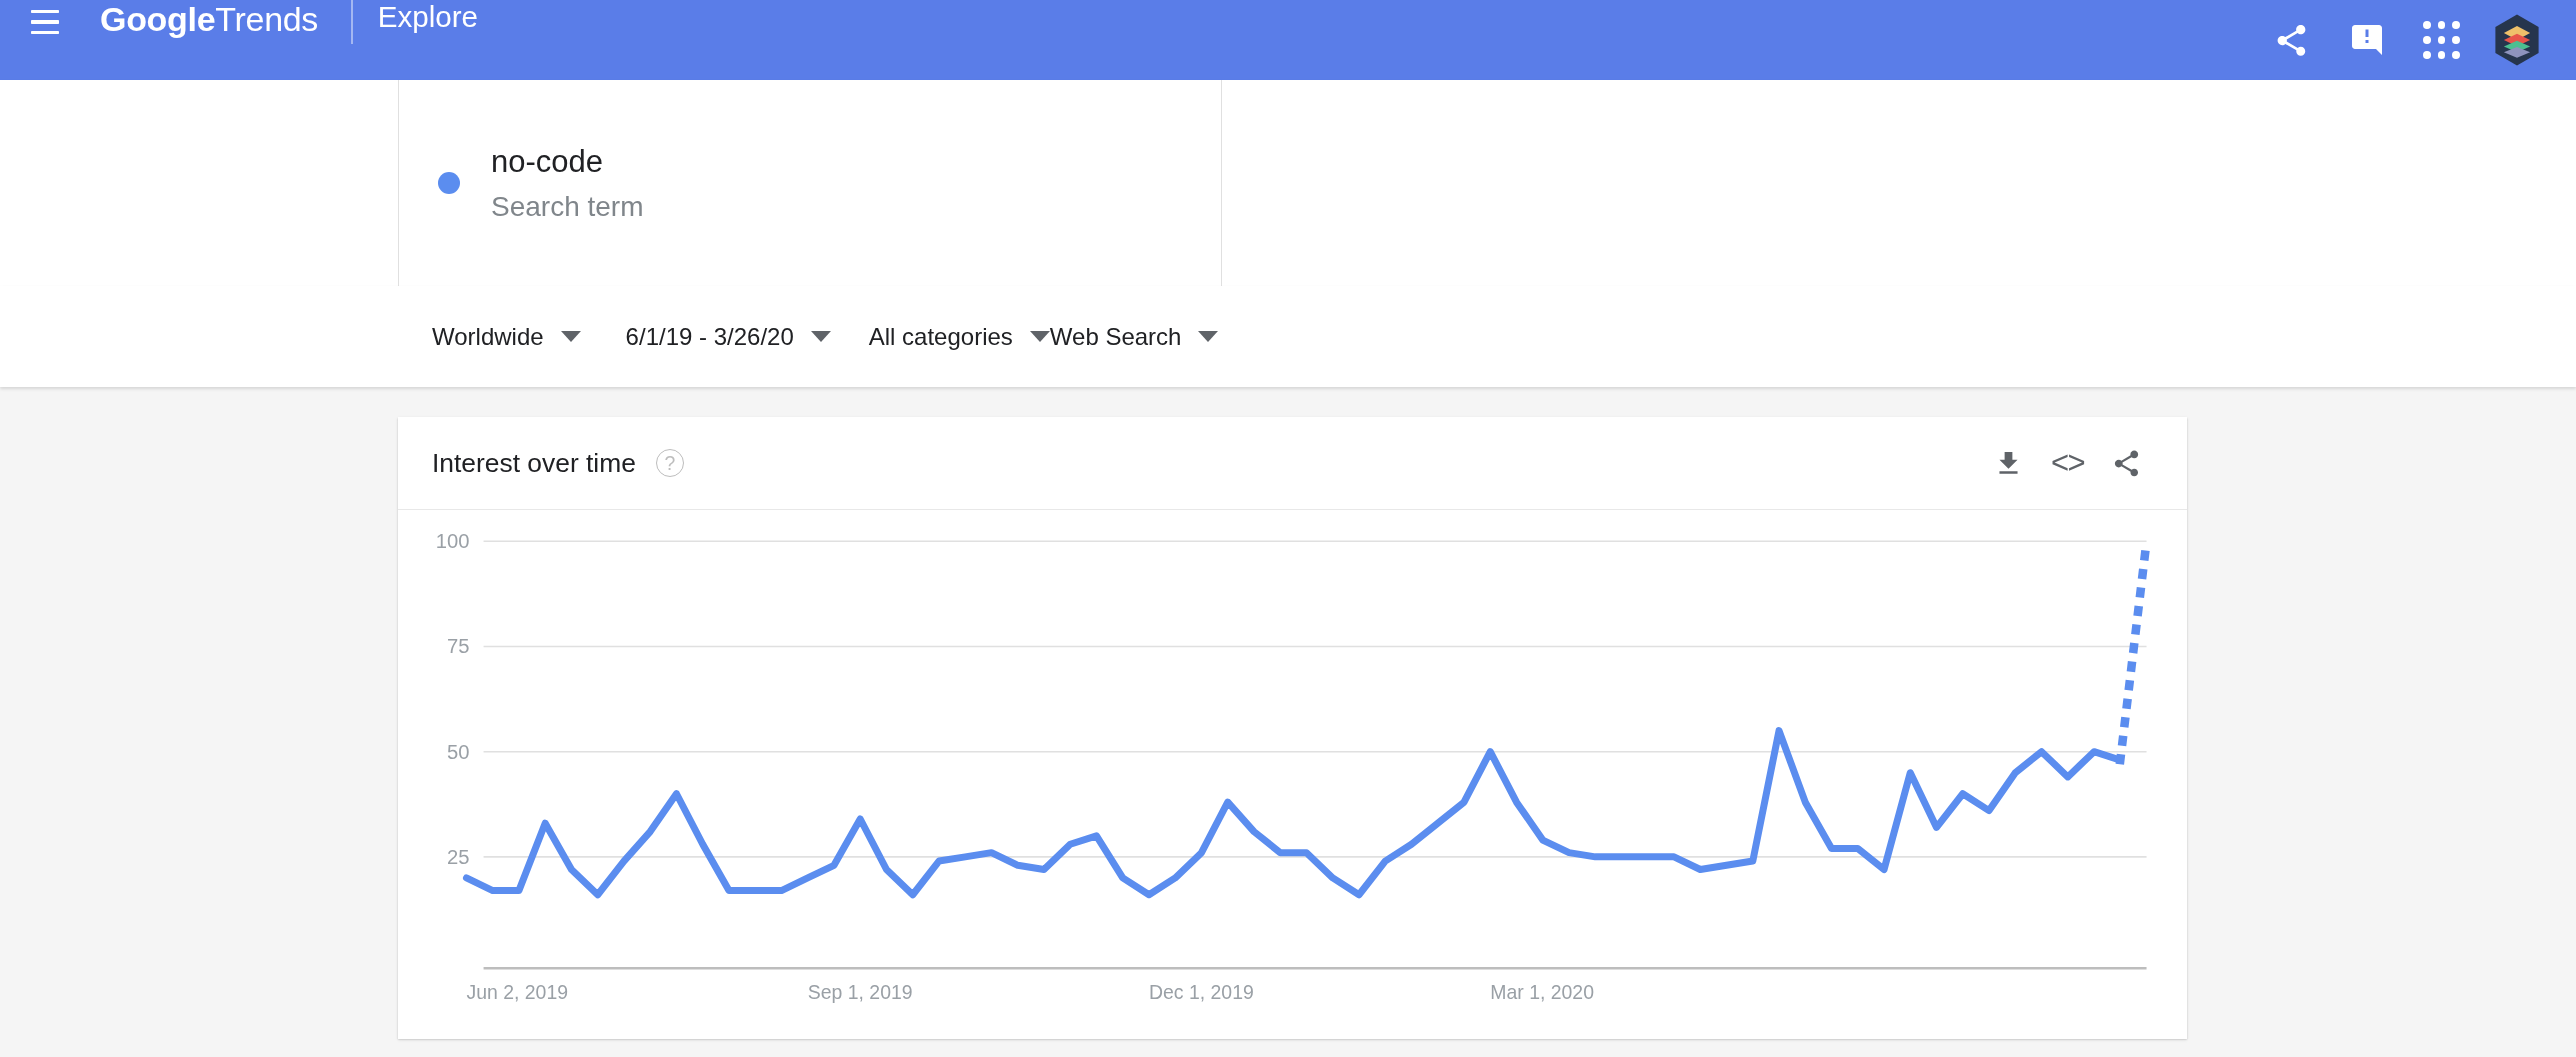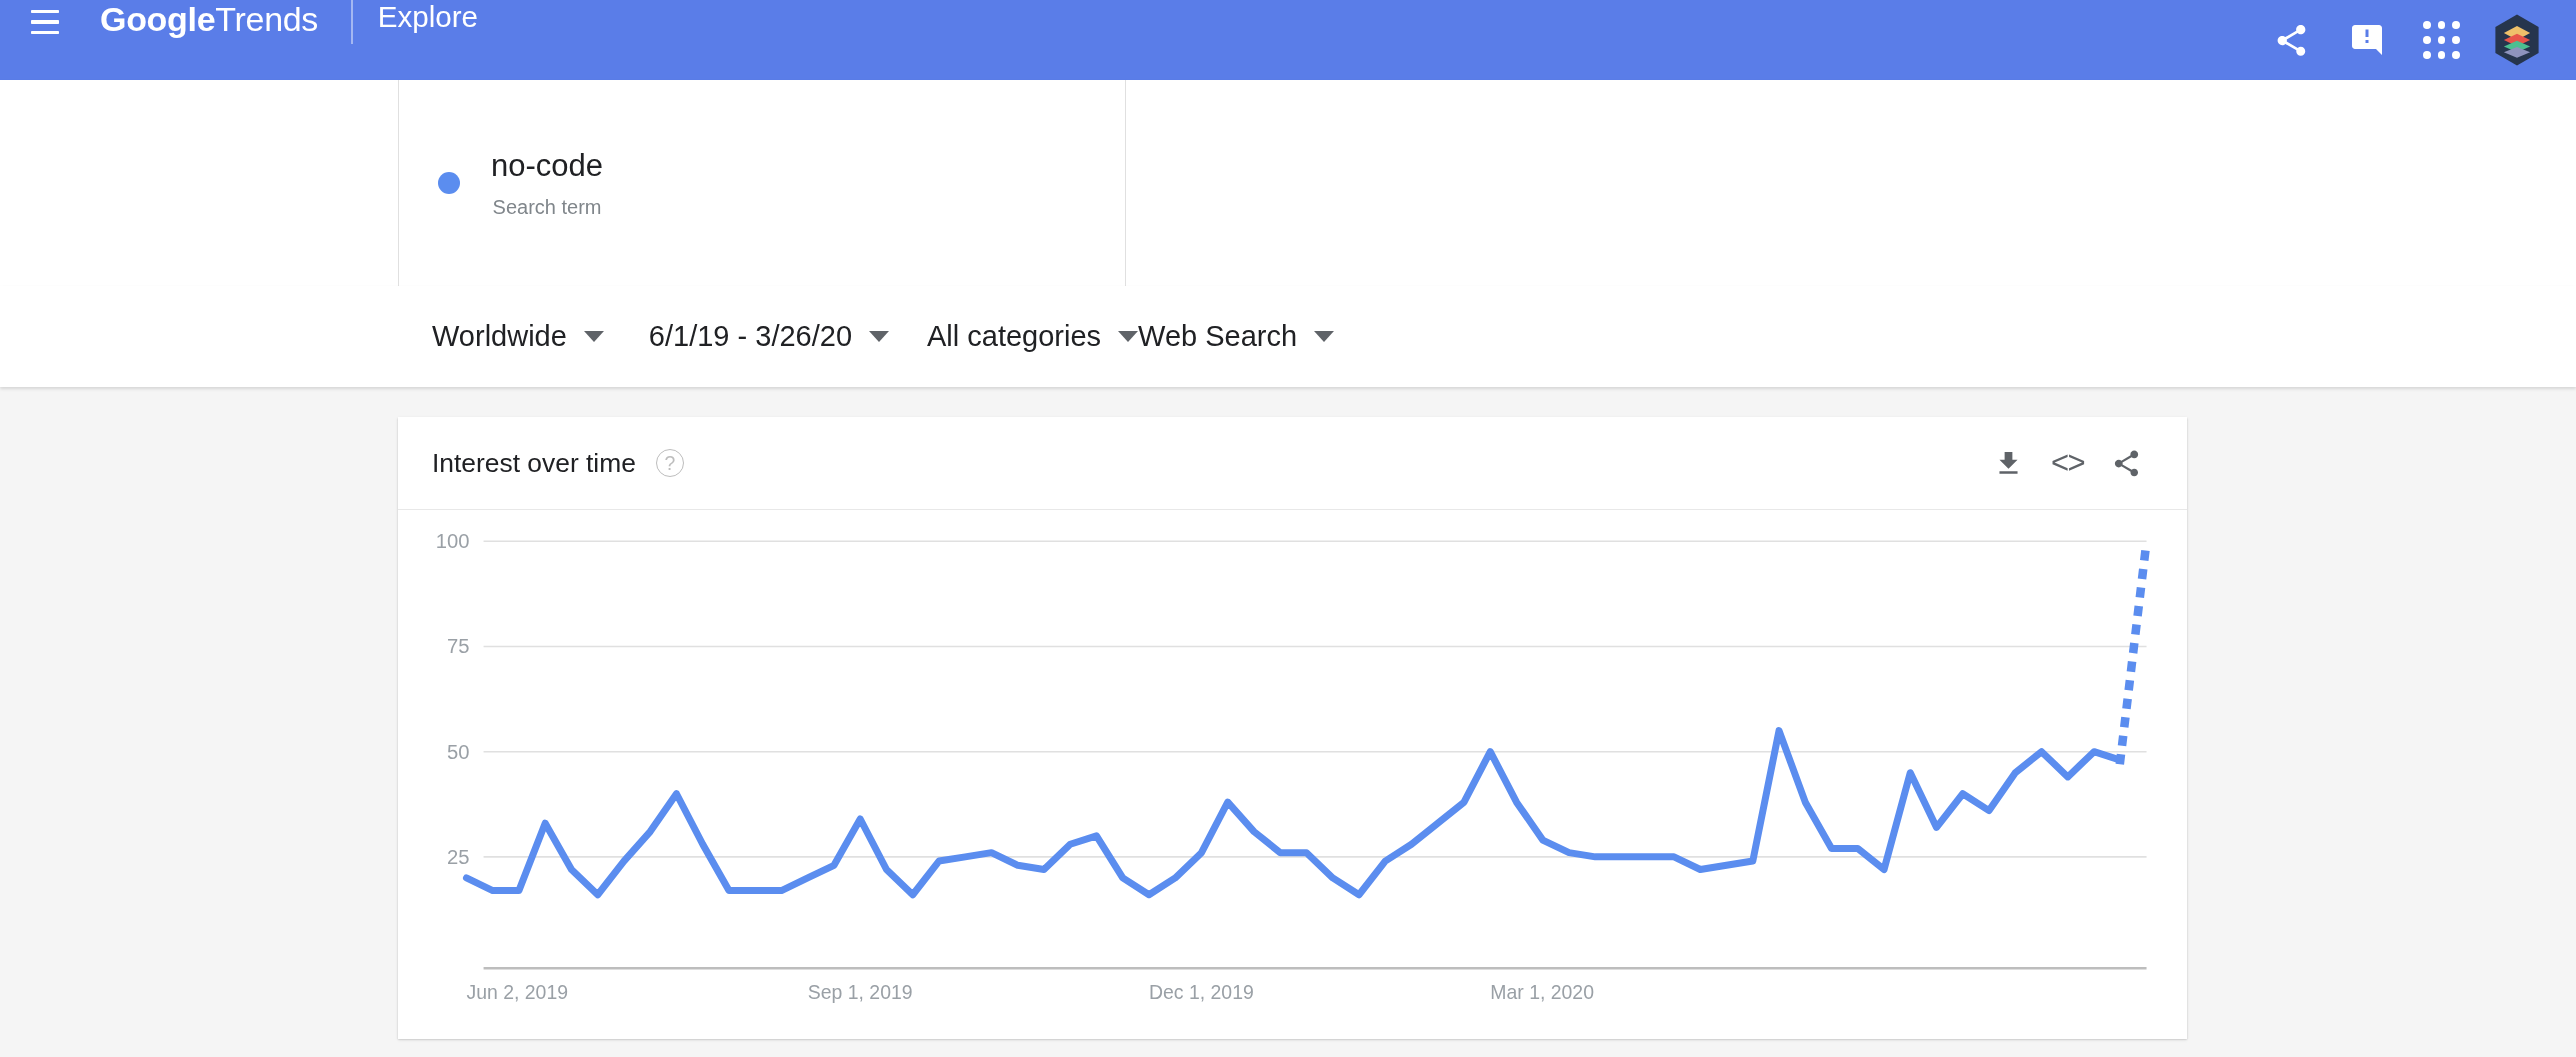--- a/index.html
+++ b/index.html
@@ -60,34 +60,34 @@
   
   .cards-row {
     position: absolute; top: 80px; left: 0;
     width: 2576px; height: 206px;
     background: #ffffff;
     display: flex;
     box-shadow: 0 0.8px 2.3px rgba(0,0,0,0.18);
   }
   .term-card {
     position: absolute; left: 398px; top: 0;
-    width: 728px; height: 206px;
+    width: 824px; height: 206px;
     background: #fff;
     border-left: 0.8px solid #e0e0e0;
     border-right: 0.8px solid #e0e0e0;
     display: flex; align-items: center;
     cursor: pointer;
   }
   .term-dot {
     width: 22px; height: 22px; border-radius: 50%;
     background: #5b8def; margin-left: 39px; flex: none;
   }
   .term-text { margin-left: 31px; }
   .term-title { font-size: 31px; color: #202124; line-height: 1.25; }
-  .term-sub { font-size: 20px; color: #80868b; margin-top: 9.3px; text-align: center; }
+  .term-sub { font-size: 28px; color: #80868b; margin-top: 9.3px; }
 
   .compare-card {
     position: absolute; left: 1294px; top: 0;
     width: 893px; height: 206px;
     background: #fff;
     border-right: 0.8px solid #e0e0e0;
     display: flex; align-items: center; cursor: pointer;
   }
   .plus-icon {
     margin-left: 62px; width: 34px; height: 34px; position: relative; flex: none;
@@ -103,21 +103,21 @@
   .filterbar {
     position: absolute; top: 286px; left: 0;
     width: 2576px; height: 101px;
     background: #ffffff;
     display: flex; align-items: center;
     box-shadow: 0 1.6px 3.1px rgba(0,0,0,0.13);
     z-index: 2;
   }
   .filter {
     display: flex; align-items: center; cursor: pointer;
-    font-size: 29px; color: #202124; white-space: nowrap;
+    font-size: 24px; color: #202124; white-space: nowrap;
   }
   .caret {
     margin-left: 17px;
     width: 0; height: 0;
     border-left: 10px solid transparent;
     border-right: 10px solid transparent;
     border-top: 11px solid #5f6368;
   }
 
   

